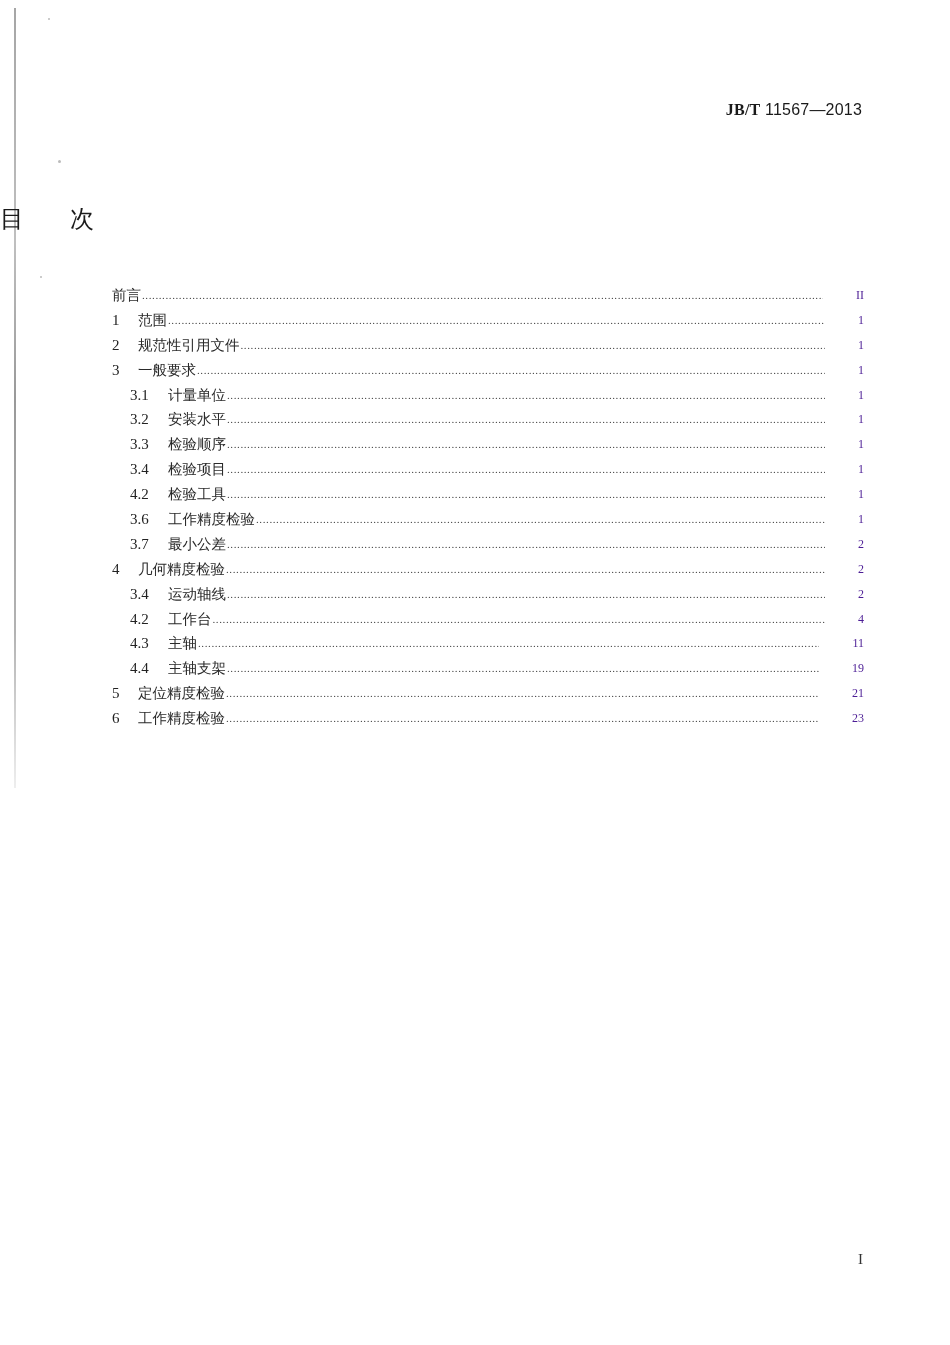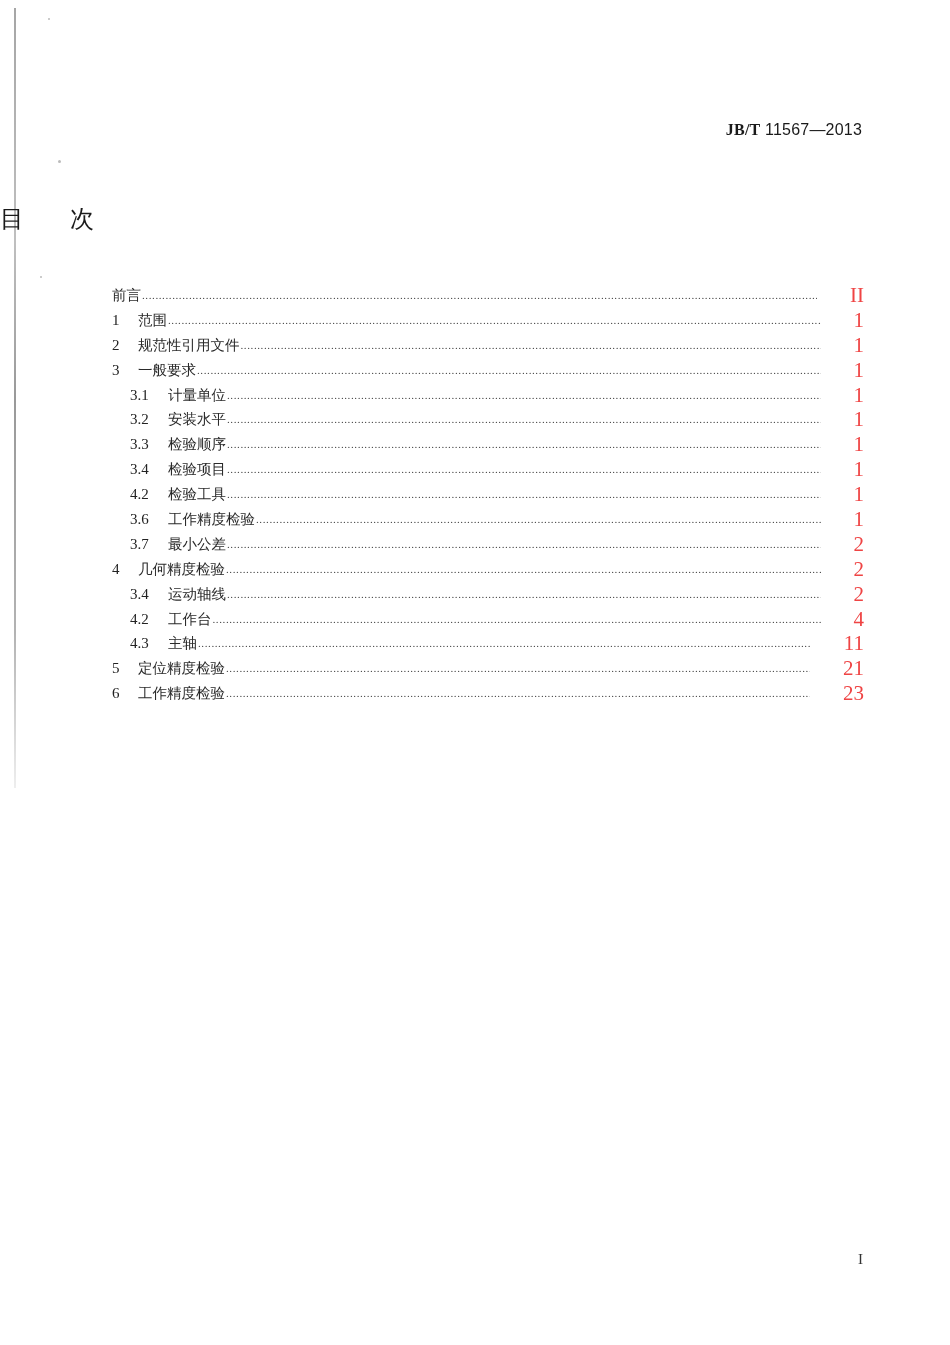--- a/index.html
+++ b/index.html
@@ -24,21 +24,20 @@
       background: linear-gradient(to bottom, #888 0%, #aaa 30%, #777 50%, #999 80%, rgba(180,180,180,0.3) 100%);
       opacity: 0.75;
     }
     .header-code {
       position: absolute;
       right: 88px;
       top: 101px;
       font-size: 16px;
       color: #1a1a1a;
       letter-spacing: 0.2px;
-      margin-top: 20px;
     }
     .header-code .prefix {
       font-family: "Liberation Serif", serif;
       font-weight: bold;
     }
     .header-code .num {
       font-family: "Liberation Sans", "DejaVu Sans", sans-serif;
     }
     .toc-title {
       position: absolute;
@@ -92,22 +91,22 @@
       color: #444;
       font-family: "Liberation Serif", serif;
       font-size: 11px;
       letter-spacing: 0.6px;
     }
     .toc-dots::before {
       content: "................................................................................................................................................................................................................................................";
     }
     .toc-page {
       font-family: "Liberation Serif", serif;
-      font-size: 21px;
-      color: #ef4444;
+      font-size: 12px;
+      color: #4c1d95;
       text-align: right;
       margin-left: 32px;
     }
     .page-footer {
       position: absolute;
       right: 87px;
       top: 1251px;
       font-family: "Liberation Serif", serif;
       font-size: 15px;
       color: #333;
@@ -217,20 +216,26 @@
       <span class="toc-label">工作台</span>
       <span class="toc-dots"></span>
       <span class="toc-page">4</span>
     </div>
     <div class="toc-row level-2">
       <span class="toc-num">4.3</span>
       <span class="toc-label">主轴</span>
       <span class="toc-dots"></span>
       <span class="toc-page">11</span>
     </div>
+    <div class="toc-row level-2">
+      <span class="toc-num">4.4</span>
+      <span class="toc-label">主轴支架</span>
+      <span class="toc-dots"></span>
+      <span class="toc-page">19</span>
+    </div>
     <div class="toc-row level-1">
       <span class="toc-num">5</span>
       <span class="toc-label">定位精度检验</span>
       <span class="toc-dots"></span>
       <span class="toc-page">21</span>
     </div>
     <div class="toc-row level-1">
       <span class="toc-num">6</span>
       <span class="toc-label">工作精度检验</span>
       <span class="toc-dots"></span>

